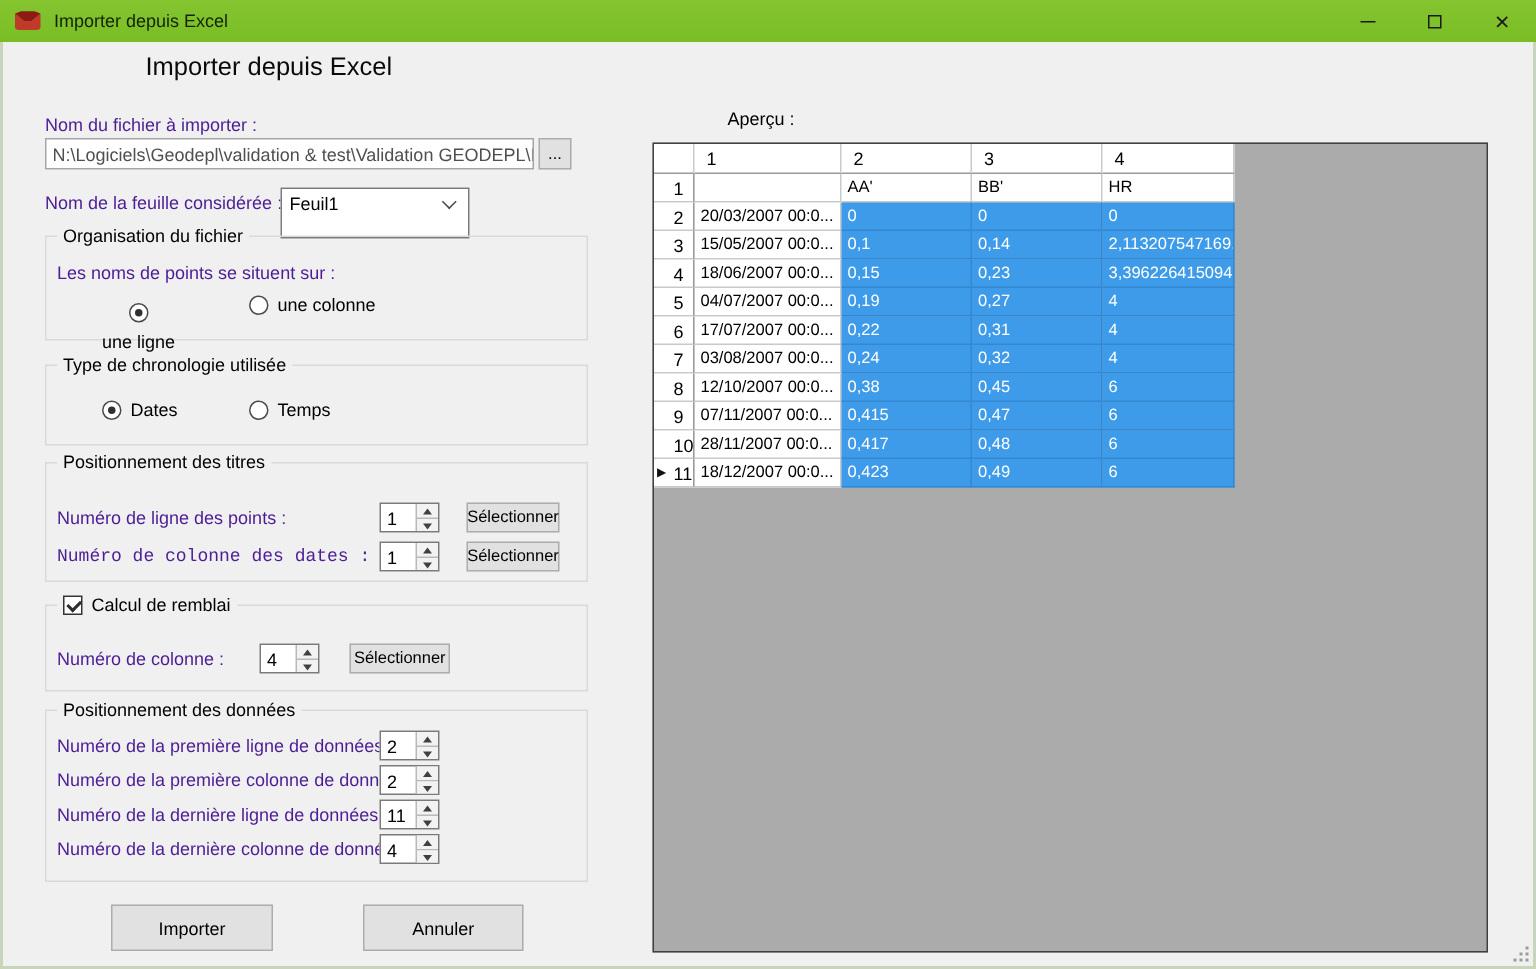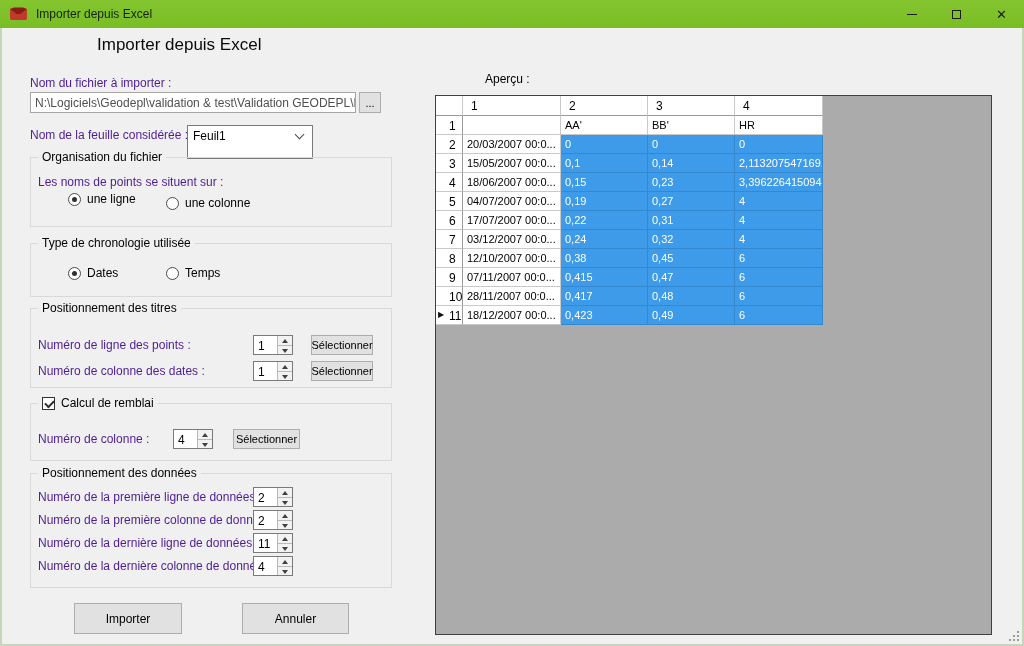--- a/index.html
+++ b/index.html
@@ -151,21 +151,21 @@
 
   <div class="lbl" style="left:28px; top:128px;">Nom de la feuille considérée :</div>
   <div class="combo" style="left:185px; top:125px; width:126px; height:34px;">
     <span>Feuil1</span>
     <span class="chev"></span>
   </div>
 
   <div class="group" style="left:28px; top:157px; width:362px; height:70px;">
     <span class="group-title">Organisation du fichier</span>
     <div class="lbl" style="left:7px; top:17px;">Les noms de points se situent sur :</div>
-    <div class="radio on" style="left:37px; top:34px;">
+    <div class="radio on" style="left:37px; top:44px;flex-direction:column;">
       <span class="dotbox"></span>
       <span>une ligne</span>
     </div>
     <div class="radio" style="left:135px; top:38px;">
       <span class="dotbox"></span>
       <span>une colonne</span>
     </div>
   </div>
 
   <div class="group" style="left:28px; top:243px; width:362px; height:54px;">
@@ -184,21 +184,21 @@
     <span class="group-title">Positionnement des titres</span>
     <div class="lbl" style="left:7px; top:29px;">Numéro de ligne des points :</div>
     <div class="spin" style="left:222px; top:26px;">
       <span class="spin-val">1</span>
       <span class="spin-btns">
           <span class="spin-up"></span>
           <span class="spin-dn"></span>
         </span>
     </div>
     <div class="btn" style="left:280px; top:26px; width:62px; height:20px;">Sélectionner</div>
-    <div class="lbl" style="left:7px; top:55px;">Numéro de colonne des dates :</div>
+    <div class="lbl" style="left:7px; top:55px;font-family:Liberation Mono, monospace;">Numéro de colonne des dates :</div>
     <div class="spin" style="left:222px; top:52px;">
       <span class="spin-val">1</span>
       <span class="spin-btns">
           <span class="spin-up"></span>
           <span class="spin-dn"></span>
         </span>
     </div>
     <div class="btn" style="left:280px; top:52px; width:62px; height:20px;">Sélectionner</div>
   </div>
 
@@ -305,21 +305,21 @@
           </div>
           <div class="grid-row">
             <div class="cell c0 rowhead"><span>6</span></div>
             <div class="cell c1">17/07/2007 00:0...</div>
             <div class="cell c2 sel">0,22</div>
             <div class="cell c3 sel">0,31</div>
             <div class="cell c4 sel">4</div>
           </div>
           <div class="grid-row">
             <div class="cell c0 rowhead"><span>7</span></div>
-            <div class="cell c1">03/12/2007 00:0...</div>
+            <div class="cell c1">03/08/2007 00:0...</div>
             <div class="cell c2 sel">0,24</div>
             <div class="cell c3 sel">0,32</div>
             <div class="cell c4 sel">4</div>
           </div>
           <div class="grid-row">
             <div class="cell c0 rowhead"><span>8</span></div>
             <div class="cell c1">12/10/2007 00:0...</div>
             <div class="cell c2 sel">0,38</div>
             <div class="cell c3 sel">0,45</div>
             <div class="cell c4 sel">6</div>

